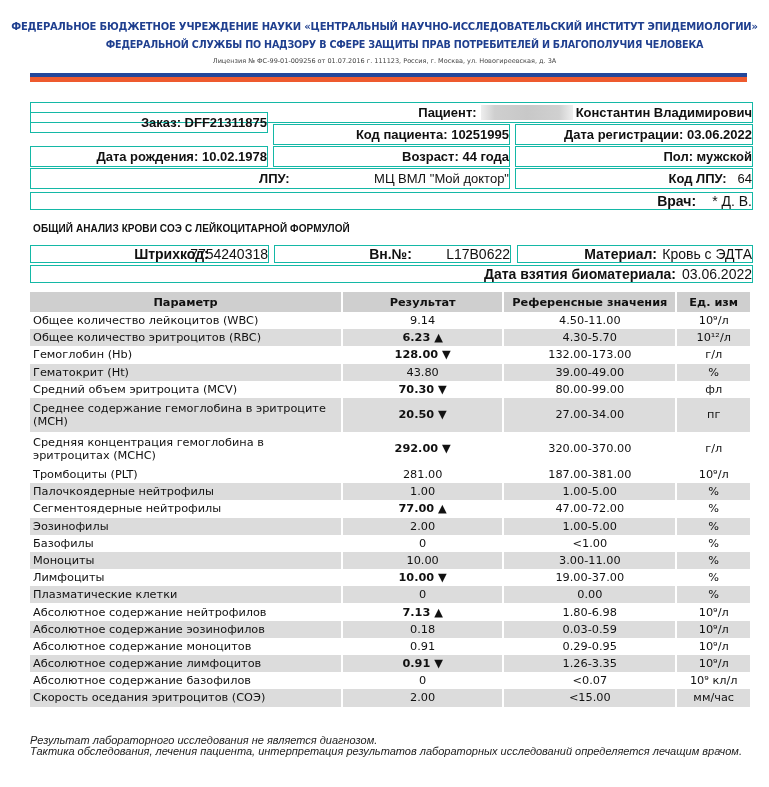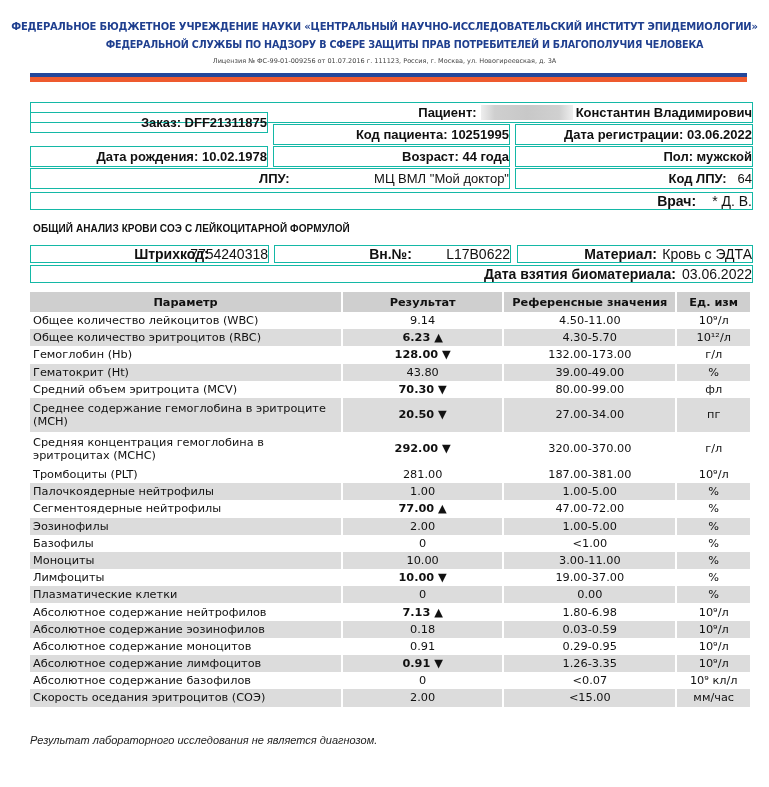--- a/index.html
+++ b/index.html
@@ -241,13 +241,14 @@
         <td class="param">Скорость оседания эритроцитов (СОЭ)</td>
         <td class="c">2.00</td>
         <td class="c">&lt;15.00</td>
         <td class="c">мм/час</td>
       </tr>
     </tbody>
 </table>
 
 <div class="notes">
   <div>Результат лабораторного исследования не является диагнозом.</div>
+  <div>Тактика обследования, лечения пациента, интерпретация результатов лабораторных исследований определяется лечащим врачом.</div>
 </div>
 
 </body></html>

